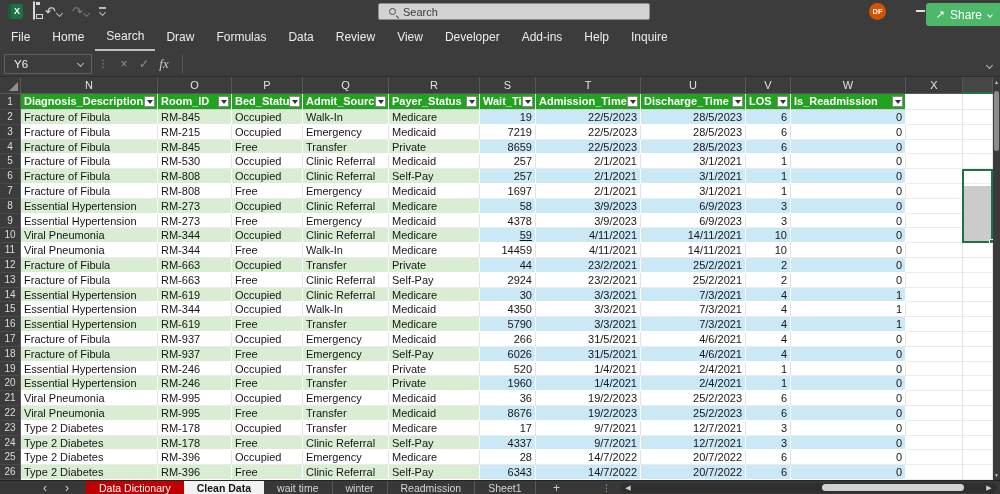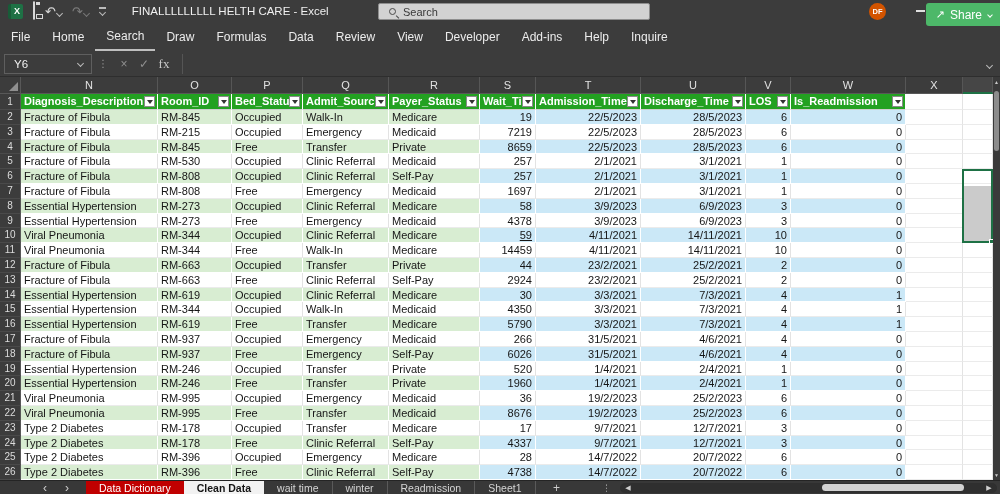--- a/index.html
+++ b/index.html
@@ -55,21 +55,21 @@
 
   
   .formularow { position:absolute; left:0; top:51px; width:1000px; height:26px;
     background:var(--chrome,#3C3C3C); display:flex; align-items:center;
     border-bottom:1px solid #2E2E2E; }
   .namebox { width:88px; height:20px; margin-left:4px; border:1px solid #5F5F5F;
     display:flex; align-items:center; color:#F0F0F0; font-size:11.5px; padding-left:9px; }
   .namebox .chev { margin-left:auto; margin-right:8px; }
   .fdots { color:#9A9A9A; font-size:10px; margin:0 6px; }
   .fbtn { color:#8F8F8F; font-size:12px; width:20px; text-align:center; }
-  .fx { font-family:"Liberation Serif", serif; font-size:13px; color:#C9C9C9; }
+  .fx { font-style:italic; font-family:"Liberation Serif", serif; font-size:13px; color:#C9C9C9; }
   .formula-input { flex:1; height:20px; margin-left:8px; border-left:1px solid #555;
     color:#EEE; font-size:11px; padding-left:6px; }
   .fexpand { width:22px; text-align:center; }
 
   
   .sheet { position:absolute; left:0; top:77px; width:1000px; height:403px; background:#FFF; overflow:hidden; }
   .colheads { position:absolute; left:0; top:0; height:17px; display:flex; background:var(--chrome,#3C3C3C); }
   .cornercell { position:relative; background:var(--chrome,#3C3C3C); border-right:1px solid #585858; border-bottom:1px solid #585858; }
   .tri { position:absolute; right:2px; bottom:2px; width:0; height:0;
     border-left:9px solid transparent; border-bottom:9px solid #8F8F8F; }
@@ -139,21 +139,20 @@
     <div class="qat">
       <span class="xl-icon">X</span>
       <span><span class="floppy"></span></span>
       <span><span class="uglyph">↶</span><span class="chev"></span></span>
       <span><span class="uglyph dim">↷</span><span class="chev dim2"></span></span>
       <span class="qat-custom">
           <span class="bar"></span>
           <span class="chev"></span>
         </span>
     </div>
-    <div class="title-text">FINALLLLLLLLL HELTH CARE  -  Excel</div>
     <div class="searchbox">
       <span class="mag"></span>
       <span>Search</span>
     </div>
     <div class="winctl">
       <span class="avatar">DF</span>
       <span class="wbtn">
           <span class="minbar"></span>
         </span>
       <span class="wbtn">
@@ -610,21 +609,21 @@
           <div class="cell" style="width: 57px;"></div>
           <div class="cell" style="width: 30px;"></div>
         </div>
         <div class="grow banded">
           <div class="rownum">26</div>
           <div class="cell za" style="width: 137px;">Type 2 Diabetes</div>
           <div class="cell za" style="width: 74px;">RM-396</div>
           <div class="cell za" style="width: 71px;">Free</div>
           <div class="cell za" style="width: 86px;">Clinic Referral</div>
           <div class="cell za" style="width: 91px;">Self-Pay</div>
-          <div class="cell zb num" style="width: 56px;">4738</div>
+          <div class="cell zb num" style="width: 56px;">6343</div>
           <div class="cell zb num" style="width: 105px;">14/7/2022</div>
           <div class="cell zb num" style="width: 105px;">20/7/2022</div>
           <div class="cell zb num" style="width: 45px;">6</div>
           <div class="cell zb num" style="width: 115px;">0</div>
           <div class="cell" style="width: 57px;"></div>
           <div class="cell" style="width: 30px;"></div>
         </div>
         <div class="sel-overlay">
         <div class="sel-fill"></div>
         <div class="sel-handle"></div>

